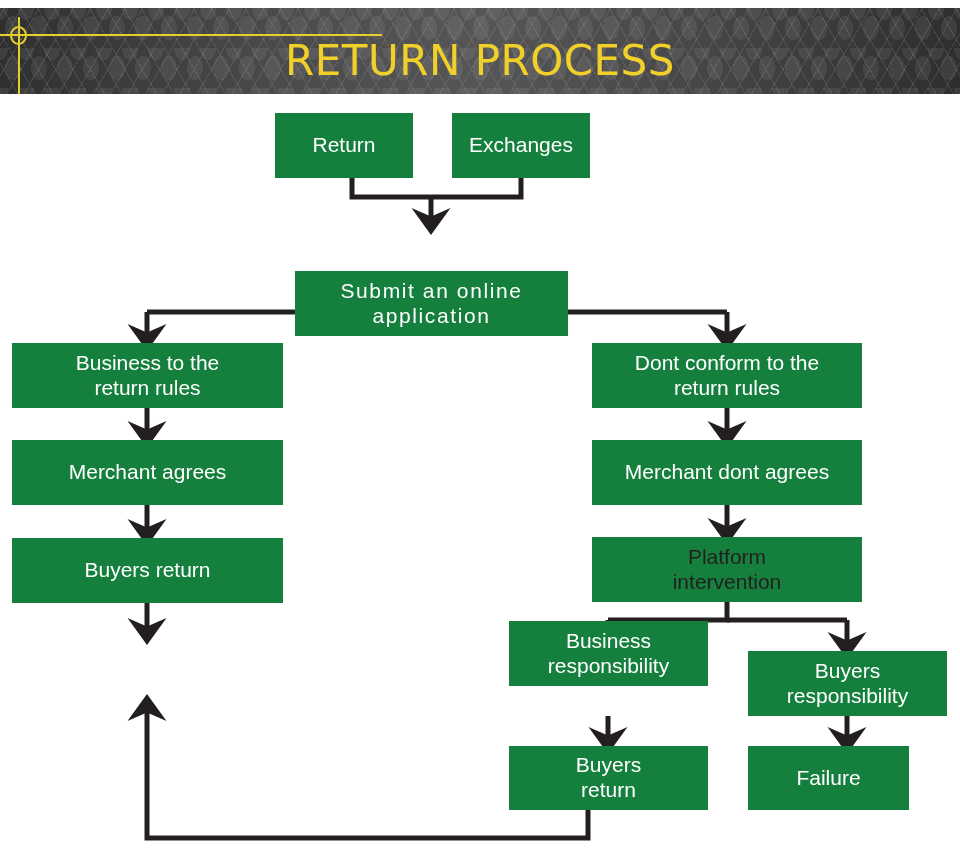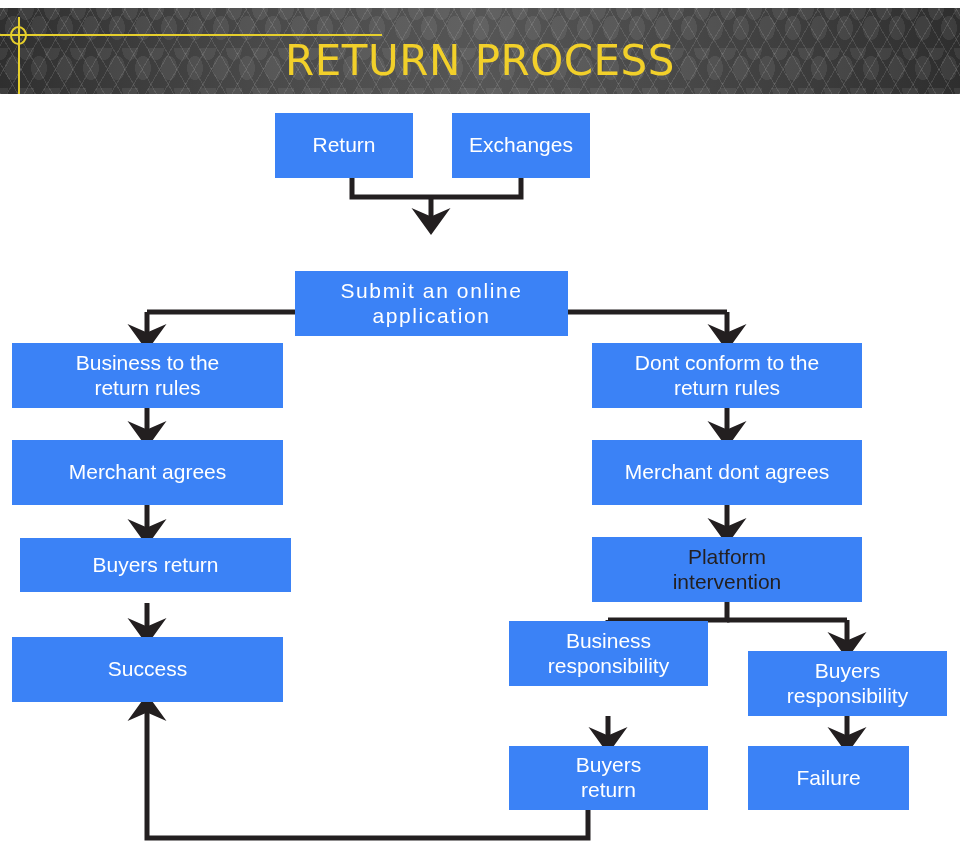--- a/index.html
+++ b/index.html
@@ -96,21 +96,21 @@
     position: absolute;
     left: 0;
     top: 0;
     width: 960px;
     height: 850px;
     pointer-events: none;
   }
 
   .node {
     position: absolute;
-    background: #3b82f6;
+    background: #15803d;
     display: flex;
     align-items: center;
     justify-content: center;
     text-align: center;
     color: #ffffff;
     font-size: 21px;
     line-height: 1.18;
     font-family: "Liberation Sans", sans-serif;
     box-sizing: border-box;
     padding: 2px 6px;
@@ -200,34 +200,31 @@
     </div>
 
     <div class="node" style="left:12px; top:440px; width:271px; height:65px;">
       <span class="label">Merchant agrees</span>
     </div>
 
     <div class="node" style="left:592px; top:440px; width:270px; height:65px;">
       <span class="label">Merchant dont agrees</span>
     </div>
 
-    <div class="node" style="left:12px; top:538px; width:271px; height:54px;margin-left:8px;">
+    <div class="node" style="left:12px; top:538px; width:271px; height:65px;">
       <span class="label">Buyers return</span>
     </div>
 
     <div class="node dark-text" style="left:592px; top:537px; width:270px; height:65px;">
       <span class="label">
         <span>Platform</span><br>
         <span>intervention</span>
       </span>
     </div>
 
-    <div class="node" style="left:12px; top:637px; width:271px; height:65px;">
-      <span class="label">Success</span>
-    </div>
 
     <div class="node" style="left:509px; top:621px; width:199px; height:65px;">
       <span class="label">
         <span>Business</span><br>
         <span>responsibility</span>
       </span>
     </div>
 
     <div class="node" style="left:748px; top:651px; width:199px; height:65px;">
       <span class="label">

